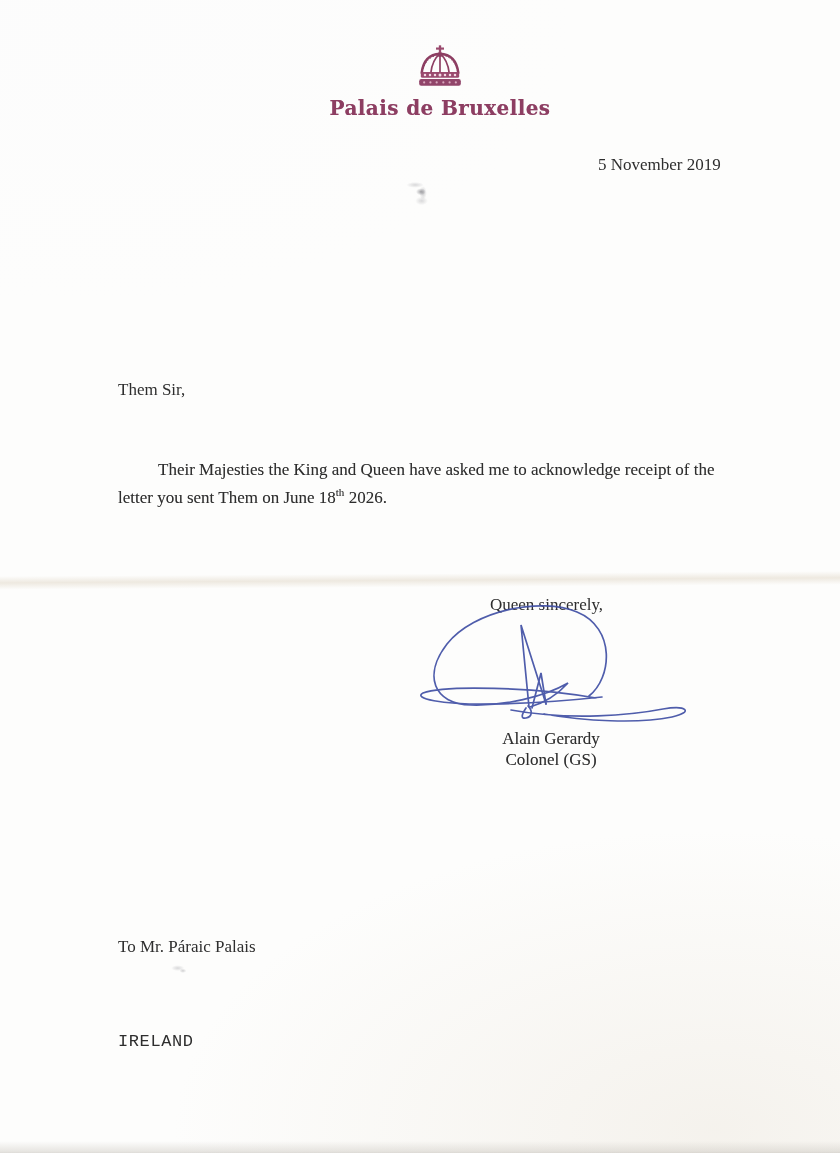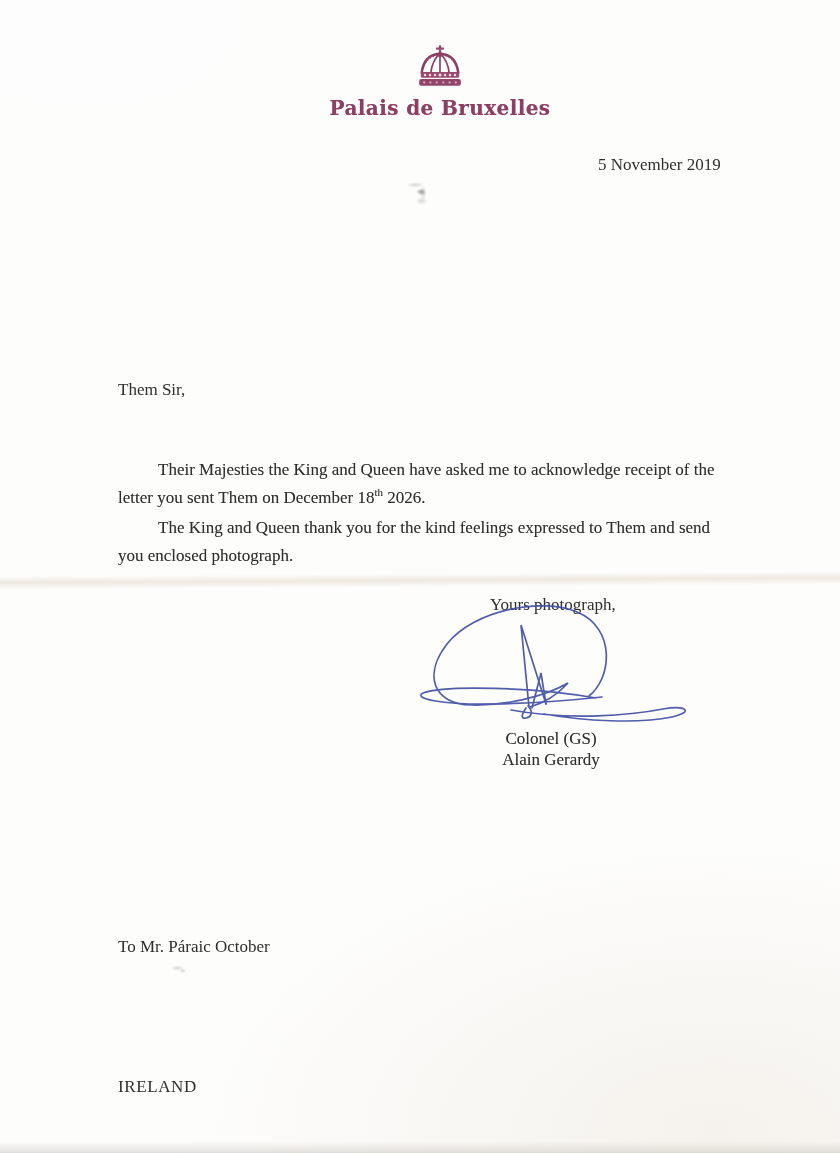--- a/index.html
+++ b/index.html
@@ -66,21 +66,21 @@
   }
   .closing{left:490px;top:595px;}
   .signature-svg{left:416px;top:602px;}
   
   .sigblock{
     left:396px;top:729px;width:310px;
     text-align:center;font-size:17px;line-height:20.5px;
     text-shadow:0 0 0.5px rgba(60,60,60,0.35);
   }
   .recipient{left:118px;top:937px;}
-  .country{left:118px;top:1077px;letter-spacing:0.6px;}
+  .country{left:118px;top:1032px;letter-spacing:0.6px;font-family:Liberation Mono, monospace;}
   .bottom-edge{
     left:0;top:1141px;width:840px;height:12px;
     background:linear-gradient(180deg, rgba(255,255,255,0), rgba(205,201,194,0.45) 85%, rgba(190,186,180,0.5));
   }
 </style>
 </head>
 <body>
 
 <div class="page">
 
@@ -118,49 +118,48 @@
     </svg>
     <div class="wordmark">Palais de Bruxelles</div>
   </div>
 
   <div class="abs date textline">5 November 2019</div>
 
   <div class="abs smudge-a"></div>
 
   <div class="abs salutation textline">Them Sir,</div>
 
-  <p class="abs para para1"><span>Their Majesties the King and Queen have asked me to acknowledge receipt of the letter you sent Them on December 18</span><sup>th</sup><span> 2026.</span></p>
+  <p class="abs para para1"><span>Their Majesties the King and Queen have asked me to acknowledge receipt of the letter you sent Them on June 18</span><sup>th</sup><span> 2026.</span></p>
 
-  <p class="abs para para2">The King and Queen thank you for the kind feelings expressed to Them and send you enclosed photograph.</p>
 
   <div class="abs crease"></div>
 
-  <div class="abs closing textline">Yours photograph,</div>
+  <div class="abs closing textline">Queen sincerely,</div>
 
   <svg class="abs signature-svg" width="280" height="128" viewBox="0 0 280 128" aria-hidden="true">
     <g fill="none" stroke="#4150a5" stroke-width="1.7" stroke-linecap="round" opacity="0.92">
 
       <path d="M 173,94 C 196,76 200,26 161,10 C 125,-5 58,8 31,42 C 7,73 17,102 55,103 C 88,104 128,95 152,81 C 142,92 128,101 114,105"></path>
 
       <path d="M 113,105 L 105,23 L 130,102"></path>
       <path d="M 130,102 L 125,71 L 116,106"></path>
 
       <path d="M 180,96 C 118,85 28,83 7,91 C -3,96 22,103 80,102 C 122,101 158,98 186,95"></path>
 
       <path d="M 95,108 C 155,119 216,113 247,107 C 271,103 278,110 256,115 C 222,122 168,119 128,112"></path>
 
       <path d="M 110,106 C 106,112 104,117 110,116 C 116,115 117,109 112,104"></path>
     </g>
   </svg>
 
   <div class="abs sigblock">
+    <div>Alain Gerardy</div>
     <div>Colonel (GS)</div>
-    <div>Alain Gerardy</div>
   </div>
 
   <div class="abs smudge-b"></div>
 
-  <div class="abs recipient textline">To Mr. Páraic October</div>
+  <div class="abs recipient textline">To Mr. Páraic Palais</div>
   <div class="abs country textline">IRELAND</div>
 
   <div class="abs bottom-edge"></div>
 
 </div>
 
 </body></html>

